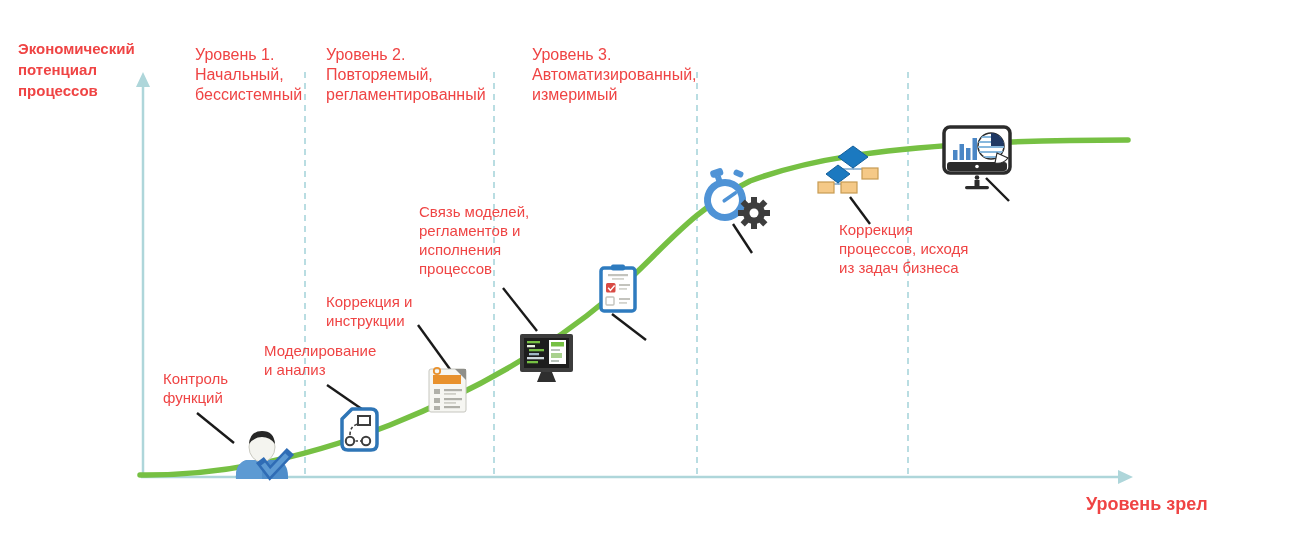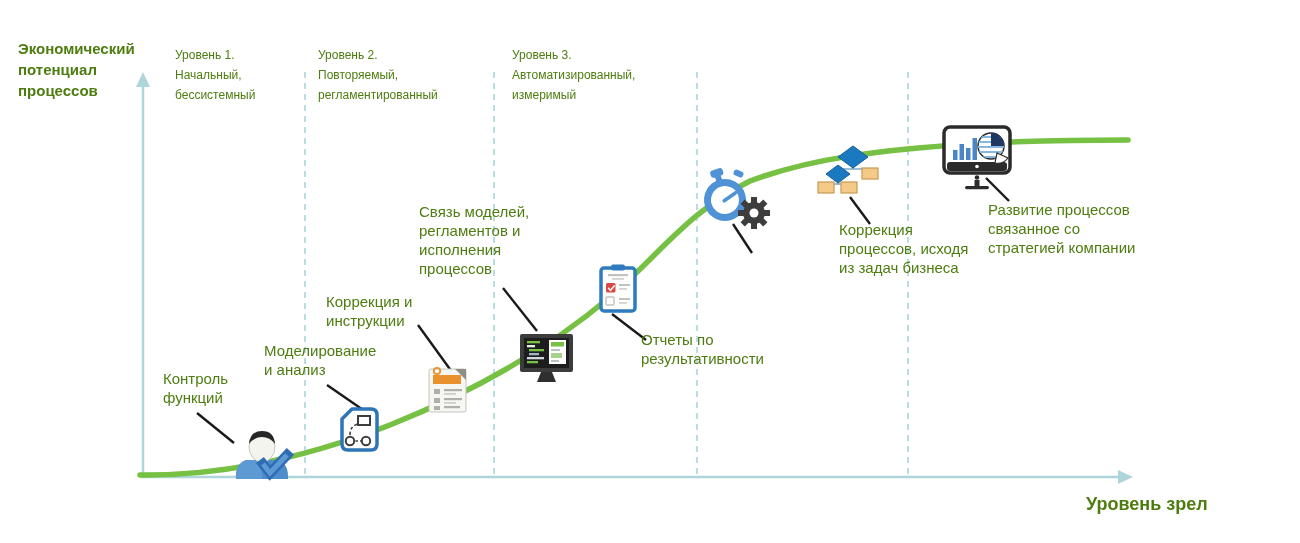--- a/index.html
+++ b/index.html
@@ -1,22 +1,22 @@
 <!DOCTYPE html>
 <html><head>
 <meta charset="utf-8">
 <style>
   html,body{margin:0;padding:0;background:#fff;}
   .canvas{
     position:relative;width:1208px;height:543px;background:#ffffff;
-    font-family:"Liberation Sans",sans-serif;color:#4d7c0f;overflow:hidden;
+    font-family:"Liberation Sans",sans-serif;color:#ef4444;overflow:hidden;
   }
   .stage{position:absolute;left:0;top:0;}
   .lbl{position:absolute;white-space:pre-line;font-size:15px;line-height:19px;}
-  .level{font-size:12px;line-height:20px;}
+  .level{font-size:16px;line-height:20px;margin-left:20px;}
   .y-title{left:18px;top:38px;font-size:15px;line-height:21px;font-weight:bold;}
   .x-title{left:1086px;top:494px;font-size:18px;line-height:20px;font-weight:bold;white-space:pre;}
 </style>
 </head>
 <body>
 
 <div class="canvas">
 
   <svg class="stage" width="1300" height="543" viewBox="0 0 1300 543">
 
@@ -189,39 +189,34 @@
   </svg>
 
   <div class="lbl y-title">Экономический
 потенциал
 процессов</div>
   <div class="lbl x-title">Уровень зрелости БП</div>
 
   <div class="lbl level" style="left:175px;top:45px">Уровень 1.
 Начальный,
 бессистемный</div>
-  <div class="lbl level" style="left:318px;top:45px">Уровень 2.
+  <div class="lbl level" style="left:306px;top:45px">Уровень 2.
 Повторяемый,
 регламентированный</div>
   <div class="lbl level" style="left:512px;top:45px">Уровень 3.
 Автоматизированный,
 измеримый</div>
 
   <div class="lbl" style="left:163px;top:369px">Контроль
 функций</div>
   <div class="lbl" style="left:264px;top:341px">Моделирование
 и анализ</div>
   <div class="lbl" style="left:326px;top:292px">Коррекция и
 инструкции</div>
   <div class="lbl" style="left:419px;top:202px">Связь моделей,
 регламентов и
 исполнения
 процессов</div>
-  <div class="lbl" style="left:641px;top:330px">Отчеты по
-результативности</div>
   <div class="lbl" style="left:839px;top:220px">Коррекция
 процессов, исходя
 из задач бизнеса</div>
-  <div class="lbl" style="left:988px;top:200px">Развитие процессов
-связанное со
-стратегией компании</div>
 
 </div>
 
 </body></html>

